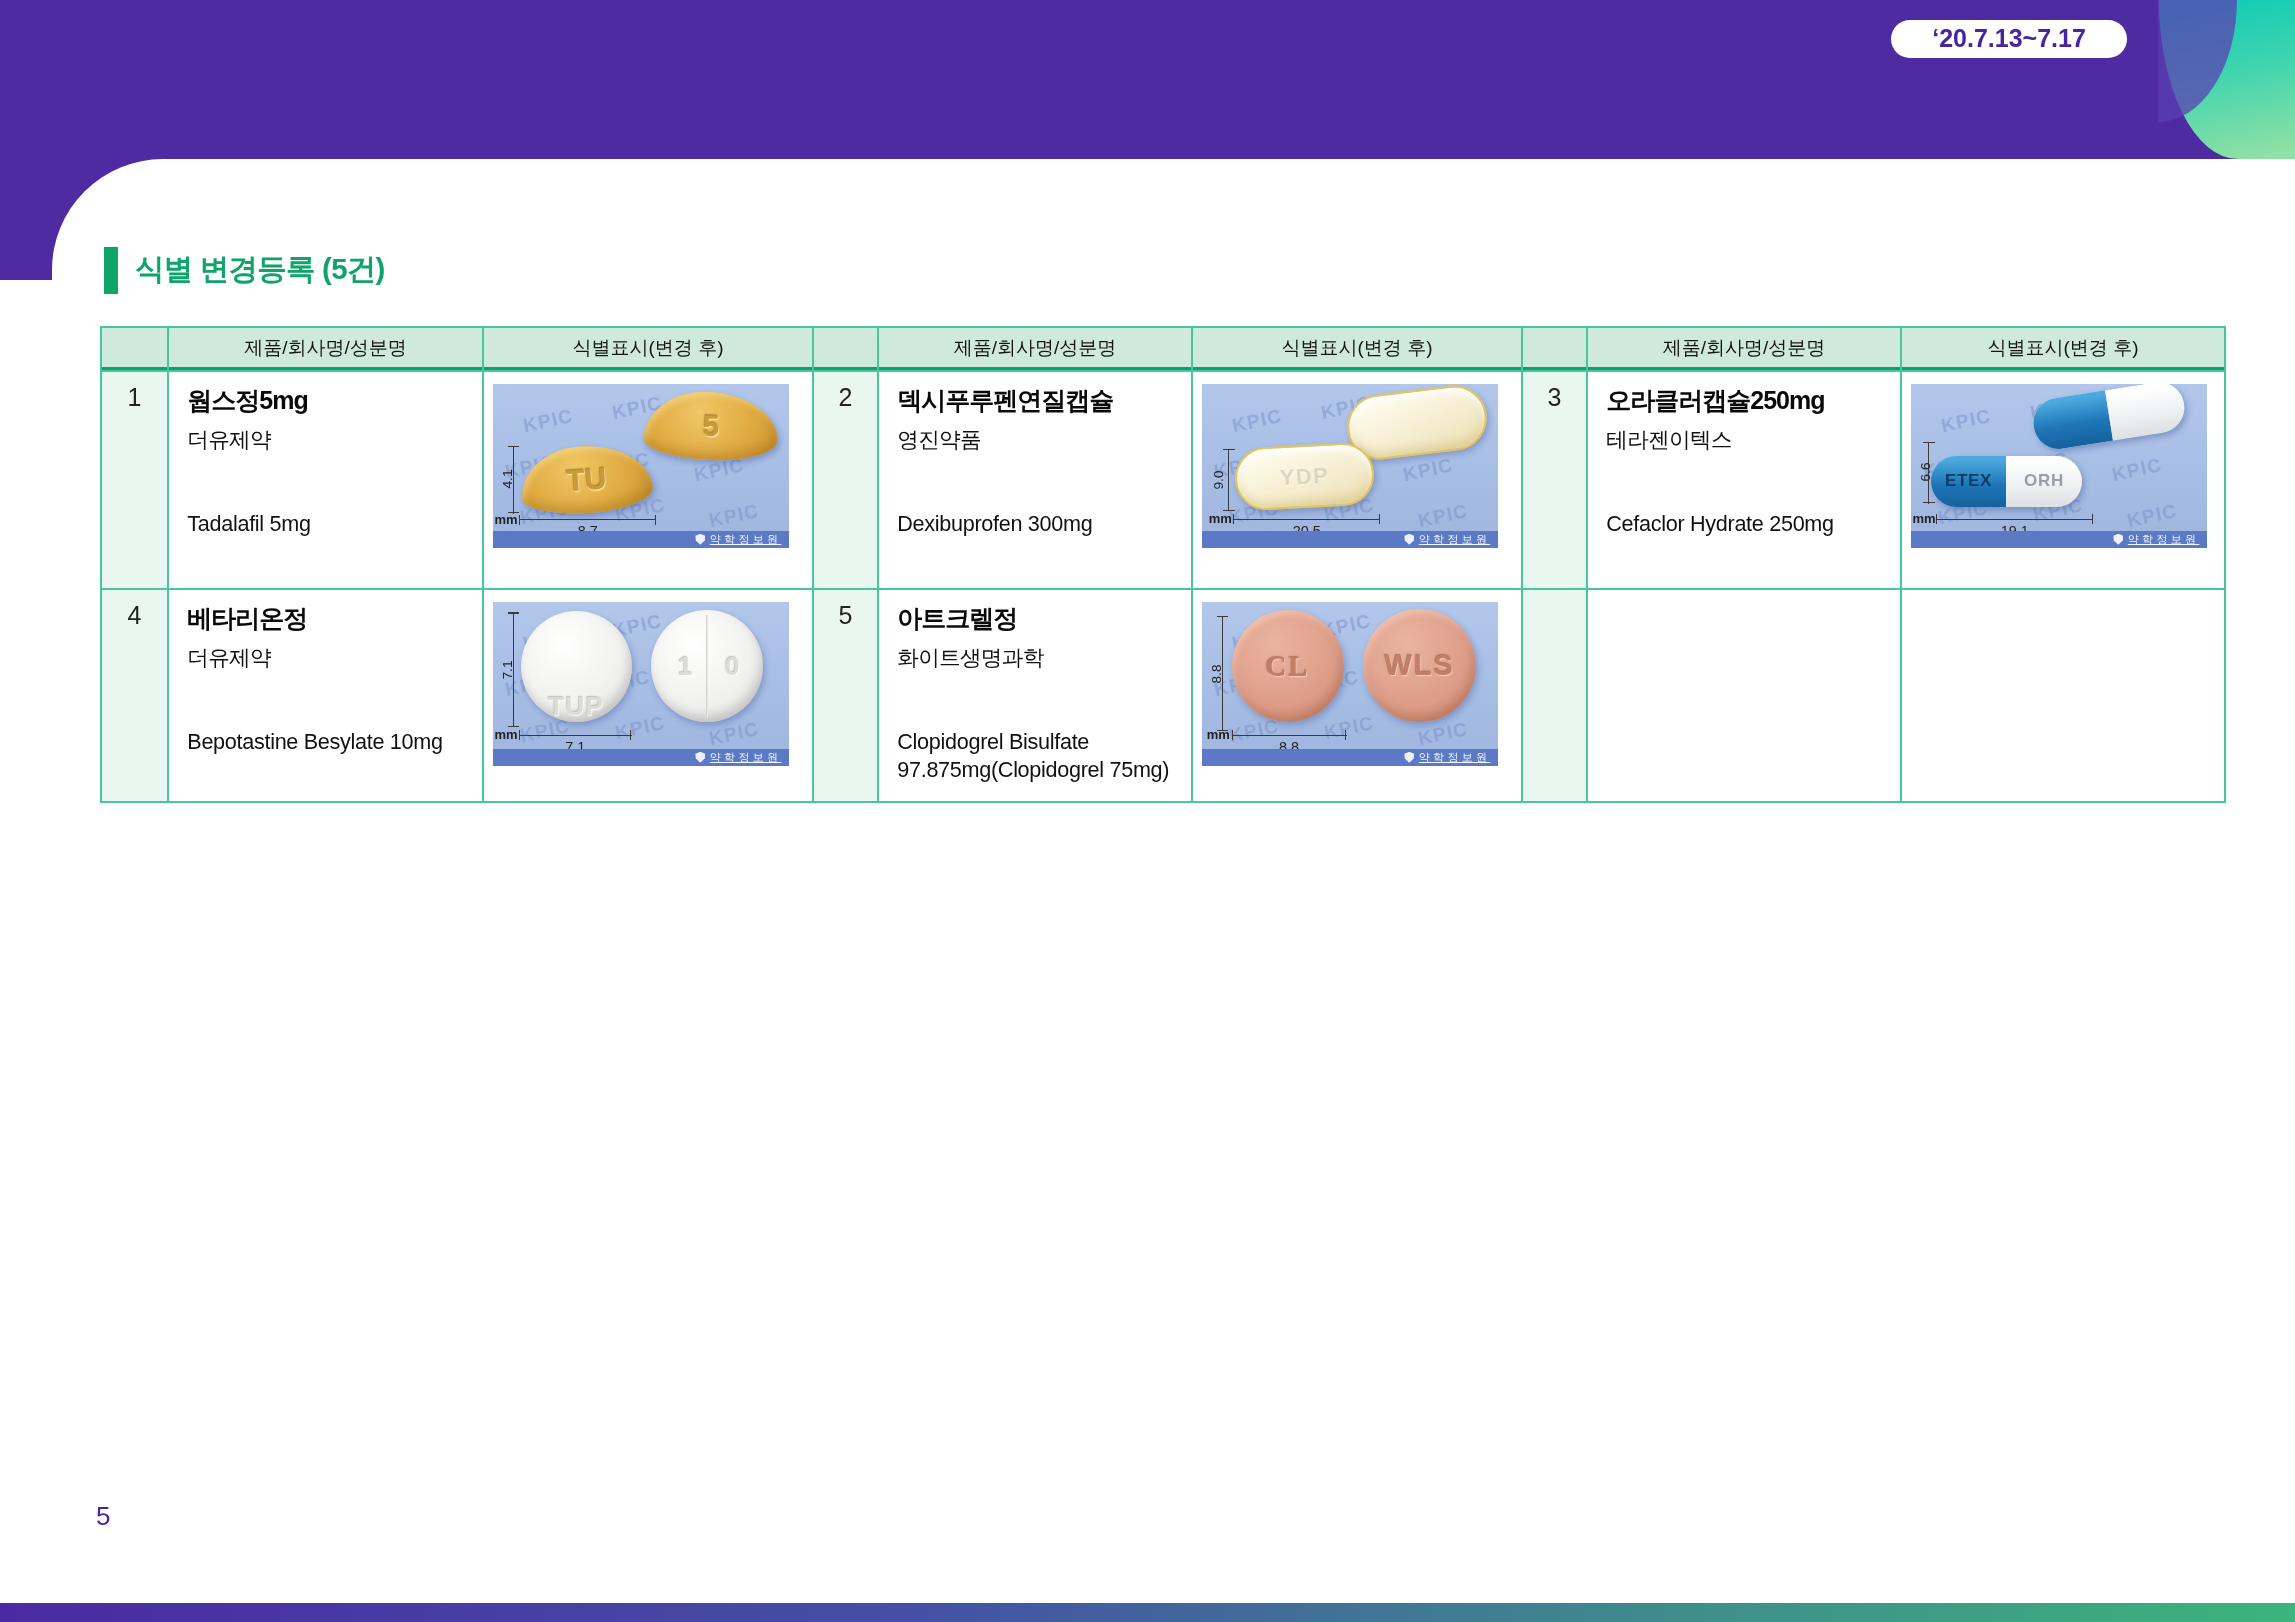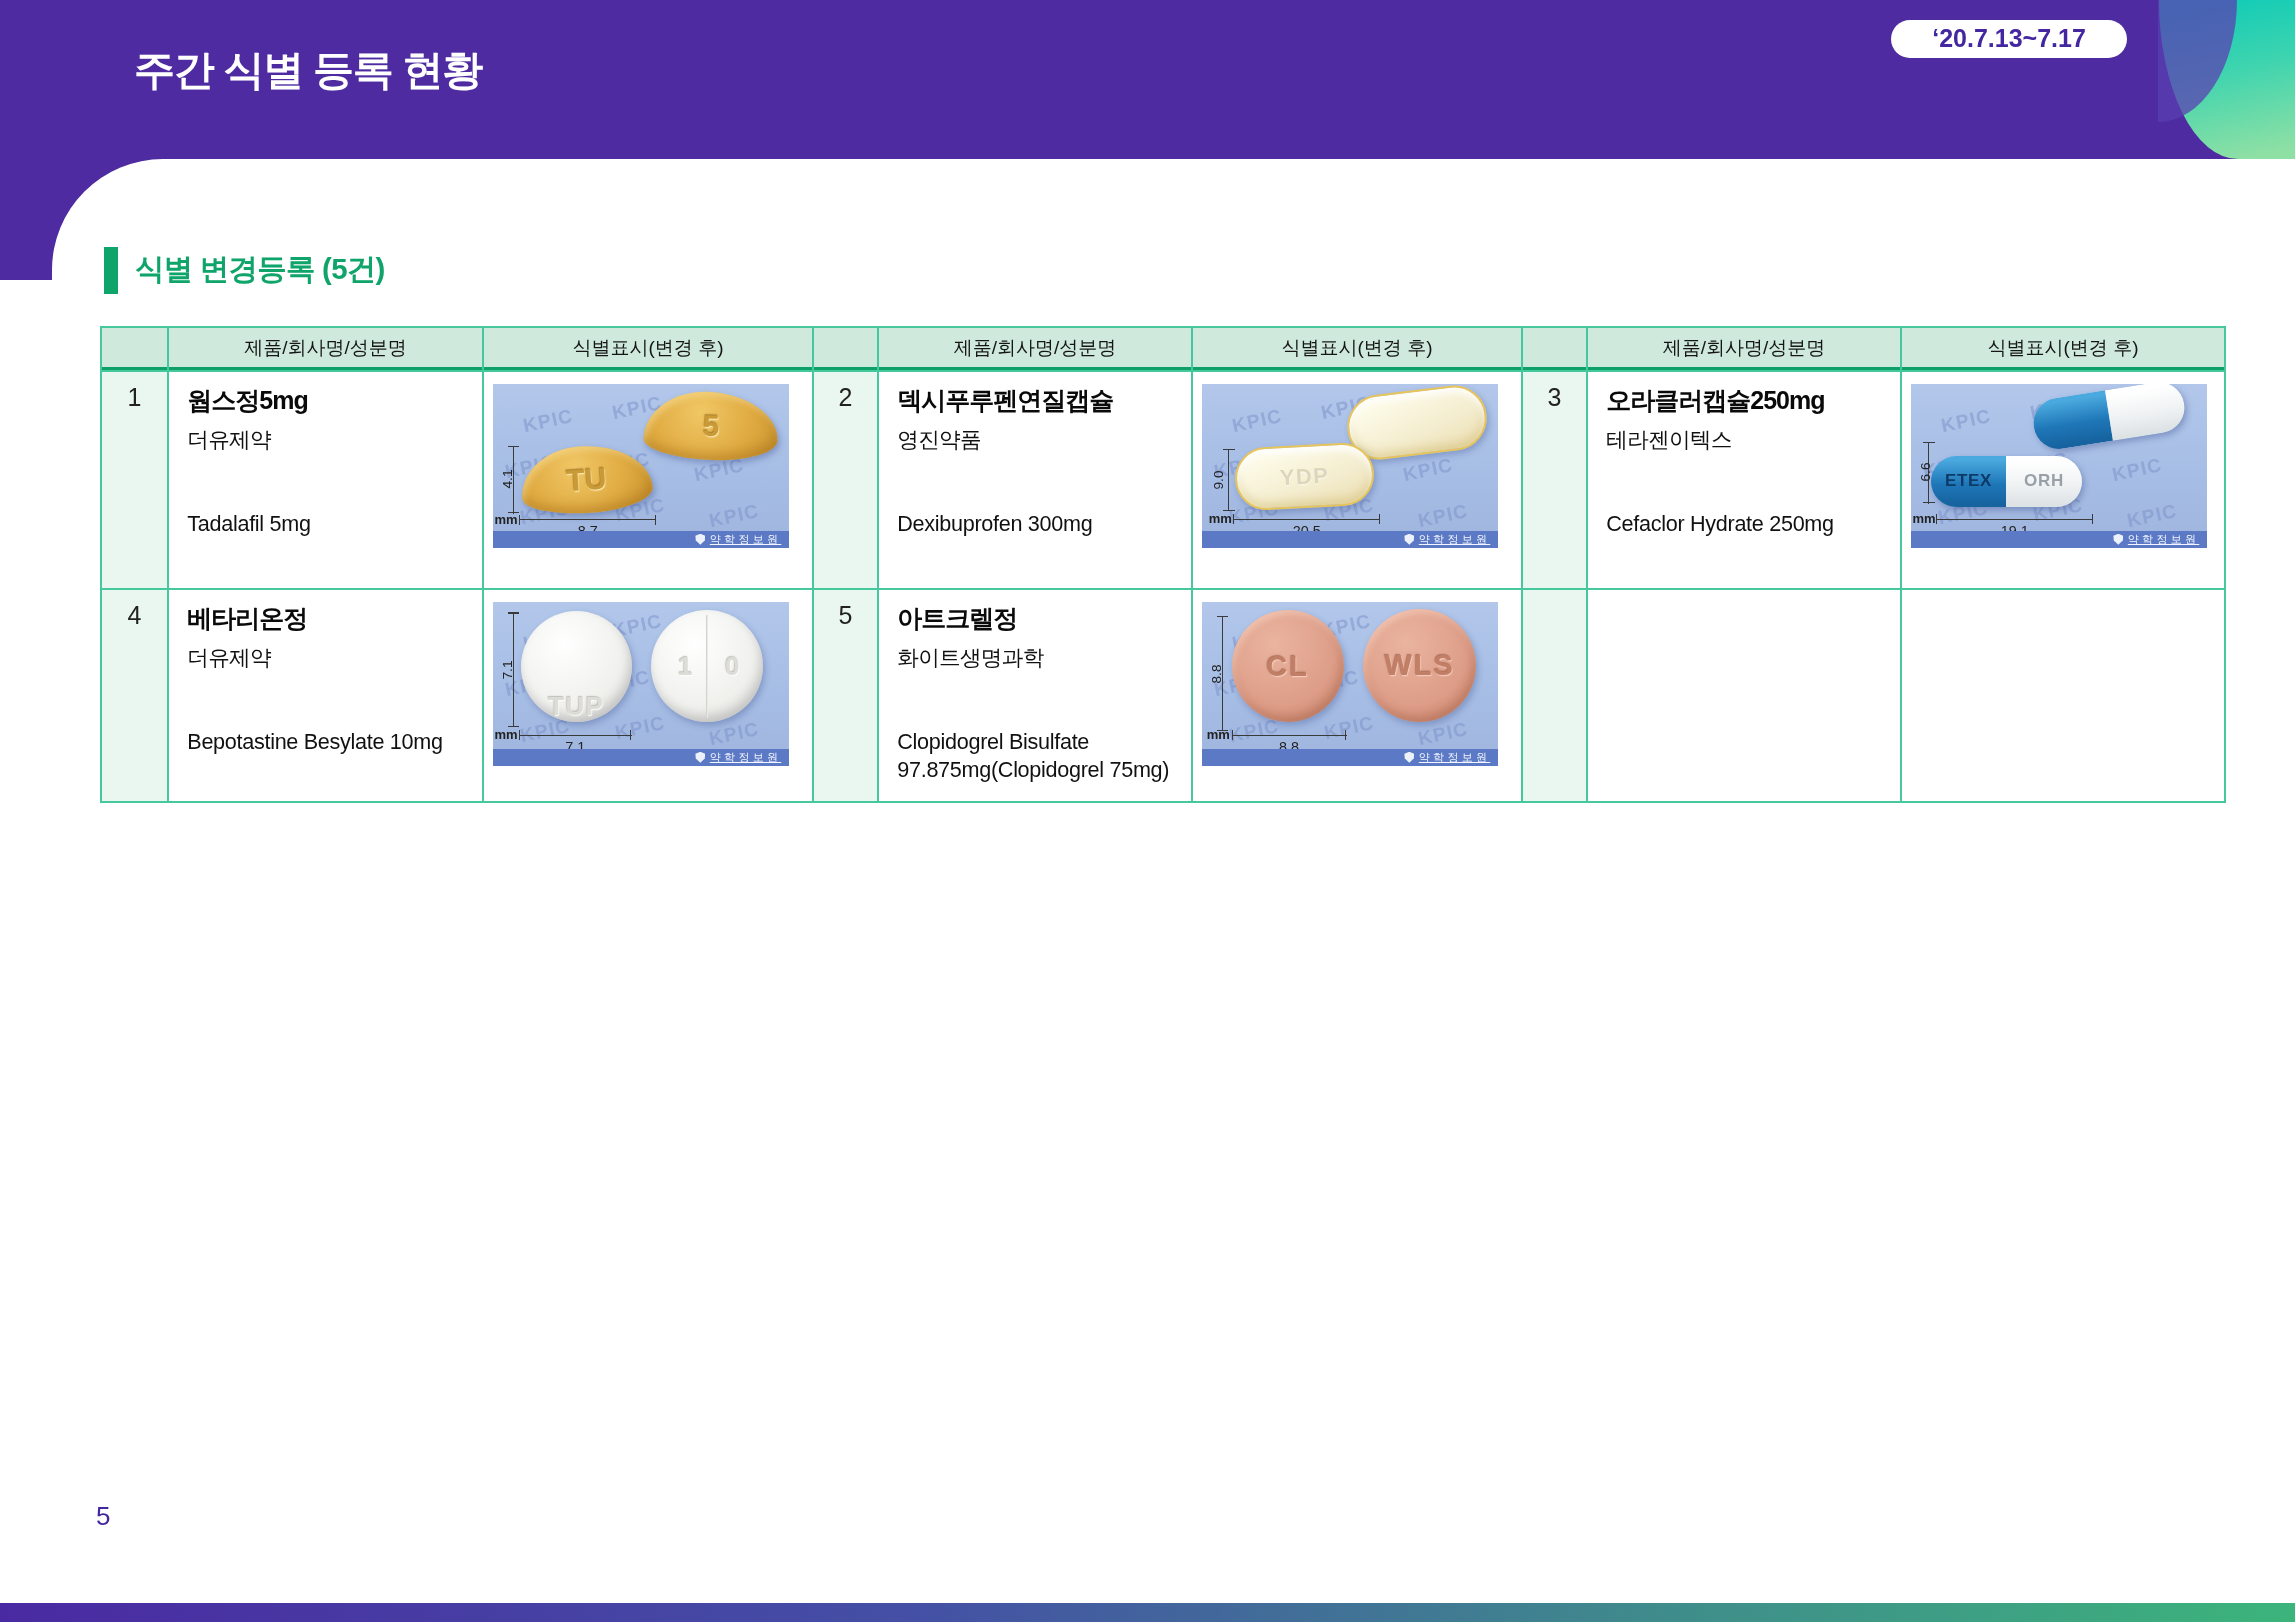--- a/index.html
+++ b/index.html
@@ -95,21 +95,20 @@
 </head>
 <body>
 
 <div class="page">
   <div class="purple-patch"></div>
   <div class="header">
     <div class="teal-corner"></div>
     <div class="purple-leaf"></div>
   </div>
   <div class="sheet"></div>
-  <h1 class="title">주간 식별 등록 현황</h1>
   <div class="badge">‘20.7.13~7.17</div>
 
   <div class="sbar"></div>
   <h2 class="sec">식별  변경등록  (5건)</h2>
 
   <div class="grid">
 
     <div class="cell hc"></div>
     <div class="cell hc">제품/회사명/성분명</div>
     <div class="cell hc">식별표시(변경  후)</div>
@@ -292,21 +291,21 @@
       <div class="imgwrap">
           <span class="wm" style="left: 10%; top: 16%;">KPIC</span>
           <span class="wm" style="left: 40%; top: 8%;">KPIC</span>
           <span class="wm" style="left: 71%; top: 16%;">KPIC</span>
           <span class="wm" style="left: 4%; top: 44%;">KPIC</span>
           <span class="wm" style="left: 36%; top: 42%;">KPIC</span>
           <span class="wm" style="left: 68%; top: 46%;">KPIC</span>
           <span class="wm" style="left: 9%; top: 72%;">KPIC</span>
           <span class="wm" style="left: 41%; top: 70%;">KPIC</span>
           <span class="wm" style="left: 73%; top: 74%;">KPIC</span>
-          <div class="pill rp" style="left: 29.4px; top: 8.5px; width: 112px; height: 112px; transform: rotate(0deg);">
+          <div class="pill rp" style="left: 29.4px; top: 8.5px; width: 112px; height: 112px; transform: rotate(0deg); font-family: Liberation Serif, serif;">
             <span>CL</span>
           </div>
           <div class="pill rp" style="left: 161px; top: 7.2px; width: 113px; height: 113px; transform: rotate(0deg);">
             <span>WLS</span>
           </div>
           <div class="ml" style="left: 19.6px; top: 14.4px; width: 1.3px; height: 115px;"></div>
           <div class="ml" style="left: 14.4px; top: 14.4px; width: 11.8px; height: 1.3px;"></div>
           <div class="ml" style="left: 14.4px; top: 128px; width: 11.8px; height: 1.3px;"></div>
           <div class="mlab vlab" style="left: 1.3px; top: 59px;">8.8</div>
           <div class="ml" style="left: 29.4px; top: 133px; width: 115px; height: 1.3px;"></div>

